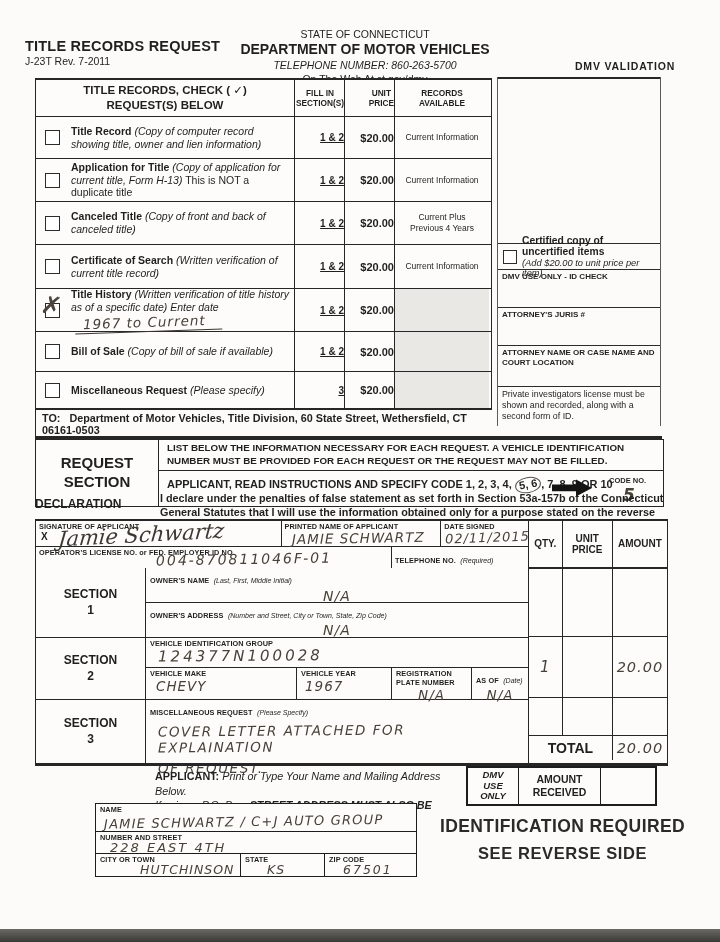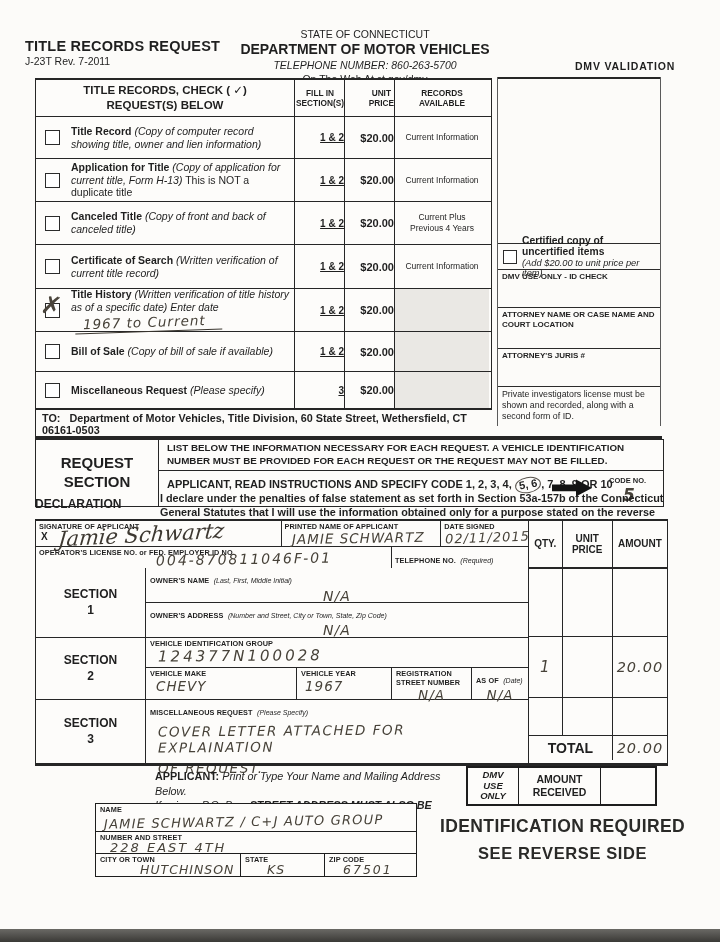--- a/index.html
+++ b/index.html
@@ -221,22 +221,22 @@
   <div id="sidecol" class="abs">
     <div class="sc-block sc-first" style="height:166px;"></div>
     <div class="sc-block" style="height:26px;display:flex;align-items:center;">
       <span class="cb" style="flex:0 0 12px;width:12px;height:12px;margin:0 5px 0 1px;"></span>
       <div style="line-height:1.1;">
         <div class="b" style="font-size:10.3px;">Certified copy of uncertified items</div>
         <div class="i" style="font-size:9.3px;font-weight:normal;">(Add $20.00 to unit price per item)</div>
       </div>
     </div>
     <div class="sc-block" style="height:38px;">DMV USE ONLY - ID CHECK</div>
+    <div class="sc-block" style="height:38px;">ATTORNEY'S JURIS #</div>
     <div class="sc-block" style="height:41px;line-height:1.3;">ATTORNEY NAME OR CASE NAME AND COURT LOCATION</div>
-    <div class="sc-block" style="height:38px;">ATTORNEY'S JURIS #</div>
     <div class="sc-block" style="height:40px;font-weight:normal;font-size:8.8px;line-height:1.25;">Private investigators license must be shown and recorded, along with a second form of ID.</div>
   </div>
 
   <div class="abs" style="left:35px;top:400px;width:455px;height:36px;border-left:1.4px solid #262626;box-sizing:border-box;">
     <div style="padding:12px 0 0 6px;font-size:10.8px;">
       <span class="b">TO:</span>
       <span class="b" style="margin-left:6px;">Department of Motor Vehicles, Title Division, 60 State Street, Wethersfield, CT 06161-0503</span>
     </div>
   </div>
   <div class="abs thickbar" style="left:35px;top:436px;width:627px;height:3px;"></div>
@@ -360,21 +360,21 @@
         <div class="fourcol" style="height:31px;">
           <div style="width:150px;position:relative;">
             <div class="flabel">VEHICLE MAKE</div>
             <div class="hw" style="font-size:13.5px;margin-left:6px;">CHEVY</div>
           </div>
           <div style="width:95px;">
             <div class="flabel">VEHICLE YEAR</div>
             <div class="hw" style="font-size:13.5px;margin-left:4px;">1967</div>
           </div>
           <div style="width:80px;">
-            <div class="flabel">REGISTRATION STREET NUMBER</div>
+            <div class="flabel">REGISTRATION PLATE NUMBER</div>
             <div class="hw ctr" style="font-size:13.5px;">N/A</div>
           </div>
           <div style="flex:1;">
             <span class="flabel">AS OF</span>
             <span class="fhint">(Date)</span>
             <div class="hw ctr" style="font-size:13.5px;">N/A</div>
           </div>
         </div>
       </div>
     </div>

